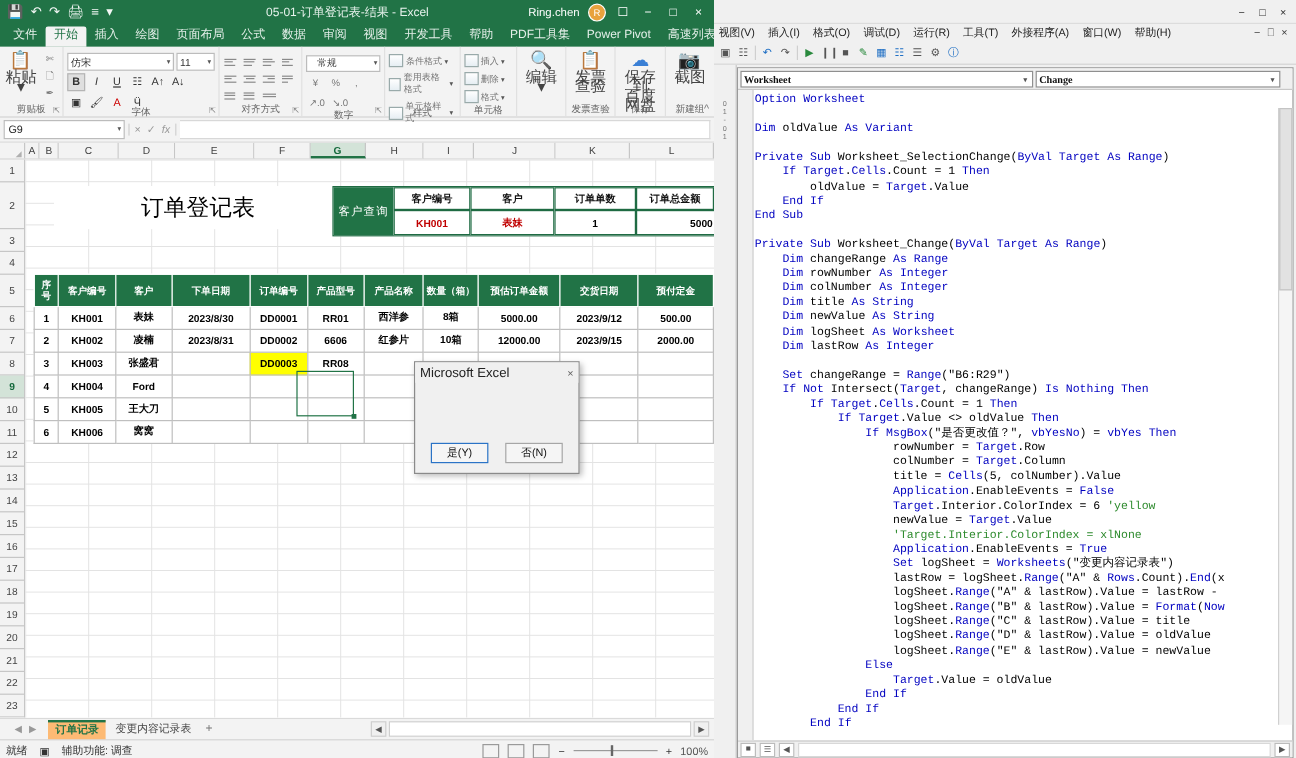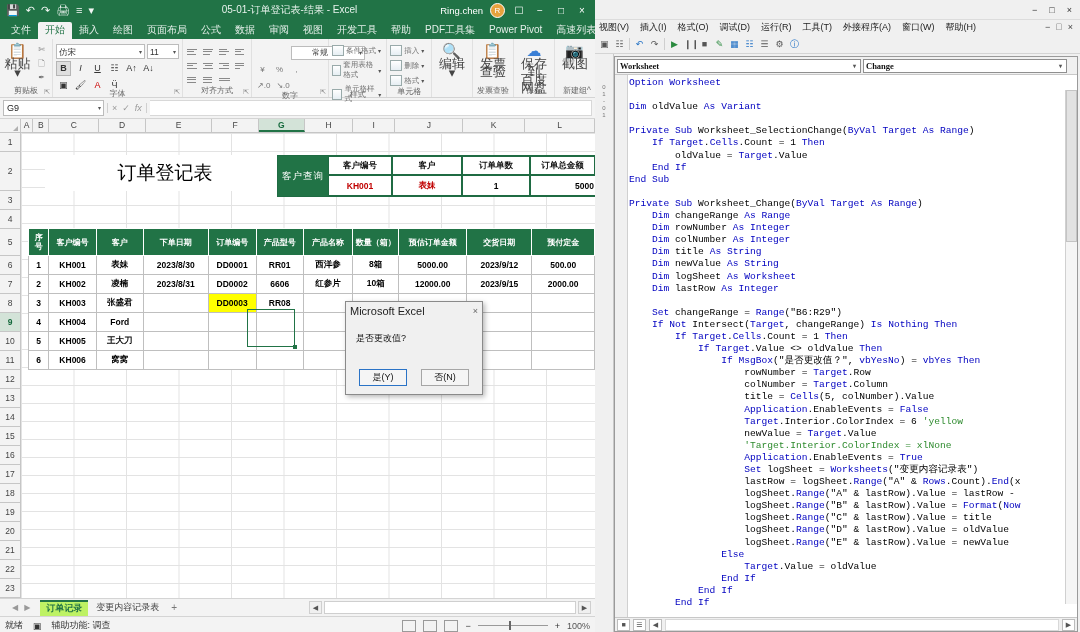--- a/index.html
+++ b/index.html
@@ -32,21 +32,21 @@
   .smallcol{display:flex;flex-direction:column;gap:1px;padding-top:2px;}
   .smallrow{display:flex;align-items:center;gap:2px;}
   .sbtn{font-size:8px;color:#777;border:1px solid transparent;padding:0 1px;min-width:11px;height:11px;line-height:11px;text-align:center;}
   .fontname{width:85px;height:13px;border:1px solid #bcbcbc;background:#fff;font-size:8.5px;padding-left:2px;line-height:12px;color:#333;display:flex;justify-content:space-between;align-items:center;}
   .fontsize{width:28px;height:13px;border:1px solid #bcbcbc;background:#fff;font-size:8.5px;padding-left:2px;line-height:12px;color:#333;display:flex;justify-content:space-between;align-items:center;}
   .cmb-arrow{font-size:6px;color:#555;padding-right:2px;}
   .ftbtn{width:13px;height:13px;font-size:9px;text-align:center;line-height:13px;color:#333;border:1px solid transparent;}
   .ftbtn.on{background:#dfdfdf;border:1px solid #b5b5b5;}
   .alignbtn{width:12px;height:11px;display:flex;flex-direction:column;justify-content:center;gap:1.5px;padding:0 1px;}
   .alignbtn i{display:block;height:1px;background:#8a8a8a;}
-  .numbox{width:52px;height:13px;border:1px solid #bcbcbc;background:#fff;font-size:8px;color:#444;line-height:12px;padding-left:20px;display:flex;justify-content:space-between;align-items:flex-start;margin-left:36px;}
+  .numbox{width:52px;height:13px;border:1px solid #bcbcbc;background:#fff;font-size:8px;color:#444;line-height:12px;padding-left:8px;display:flex;justify-content:space-between;align-items:flex-start;}
   .stylerow{display:flex;align-items:center;gap:2px;font-size:7.5px;color:#777;}
   .styleico{width:10px;height:9px;border:1px solid #9aa;background:linear-gradient(#fff,#e6eef3);}
   .dialoglauncher{position:absolute;right:2px;bottom:1px;font-size:7px;color:#888;}
   .collapse{position:absolute;right:4px;bottom:2px;font-size:9px;color:#777;}
 
   .formulabar{height:20px;background:#f3f3f3;border-bottom:1px solid #d4d4d4;display:flex;align-items:center;padding:0 3px;gap:3px;}
   .namebox{width:96px;height:14px;background:#fff;border:1px solid #bcbcbc;font-size:9px;line-height:13px;padding-left:3px;color:#222;display:flex;justify-content:space-between;align-items:center;}
   .fbtns{display:flex;gap:5px;padding:0 4px;color:#9a9a9a;font-size:9px;border-left:1px solid #d0d0d0;border-right:1px solid #d0d0d0;}
   .fxinput{flex:1;height:14px;background:#fff;border:1px solid #d8d8d8;border-left:none;}
 
@@ -88,21 +88,21 @@
   .msg-tb{height:17px;display:flex;align-items:center;justify-content:space-between;padding:0 4px;background:#f0f0f0;}
   .msg-title{font-size:11px;color:#222;}
   .msg-x{font-size:9px;color:#666;}
   .msg-body{padding:13px 10px 0 10px;font-size:9px;color:#111;}
   .msg-btns{position:absolute;bottom:8px;left:0;right:0;display:flex;justify-content:center;gap:14px;}
   .msg-btn{width:46px;height:15px;font-size:9px;background:#f5f5f5;border:1px solid #a6a6a6;display:flex;align-items:center;justify-content:center;color:#111;}
   .msg-btn.default{border:1.4px solid #2a73c6;}
   .sheettabs{height:17px;background:#f3f3f3;display:flex;align-items:center;border-top:1px solid #d4d4d4;padding-left:4px;gap:2px;}
   .nav-arrows{display:flex;gap:6px;color:#999;font-size:8px;padding:0 8px;}
   .stab{font-size:9px;color:#444;padding:1px 6px;}
-  .stab.active{color:#217346;font-weight:bold;border-top:2px solid #217346;background:#bef264;padding-top:0;}
+  .stab.active{color:#217346;font-weight:bold;border-top:2px solid #217346;background:#fdba74;padding-top:0;}
   .addsheet{font-size:10px;color:#777;padding:0 4px;}
   .tabscroll{margin-left:auto;display:flex;align-items:center;gap:2px;padding-right:4px;}
   .tabscroll .bar{width:250px;height:11px;background:#fff;border:1px solid #cfcfcf;}
   .tabscroll .ar{width:11px;height:11px;border:1px solid #cfcfcf;background:#f0f0f0;font-size:7px;display:flex;align-items:center;justify-content:center;color:#555;}
 
   .xl-status{height:17px;background:#f3f3f3;border-top:1px solid #d4d4d4;display:flex;align-items:center;font-size:9px;color:#333;padding:0 5px;gap:10px;}
   .st-right{margin-left:auto;display:flex;align-items:center;gap:7px;}
   .viewbtn{width:12px;height:10px;border:1px solid #9a9a9a;}
   .zoomtrack{width:70px;height:1px;background:#9a9a9a;position:relative;}
   .zoomtrack .knob{position:absolute;left:31px;top:-4px;width:2px;height:9px;background:#666;}
@@ -582,21 +582,20 @@
             </tbody>
           </table>
 
           <div class="selbox" style="left:226px;top:176px;width:46px;height:36px;"></div>
 
           <div class="msgbox" style="left:324px;top:168px;">
             <div class="msg-tb">
               <span class="msg-title">Microsoft Excel</span>
               <span class="msg-x">×</span>
             </div>
-            <div class="msg-body">是否更改值?</div>
             <div class="msg-btns">
               <div class="msg-btn default">是(Y)</div>
               <div class="msg-btn">否(N)</div>
             </div>
           </div>
 
         </div>
       </div>
     </div>
 

